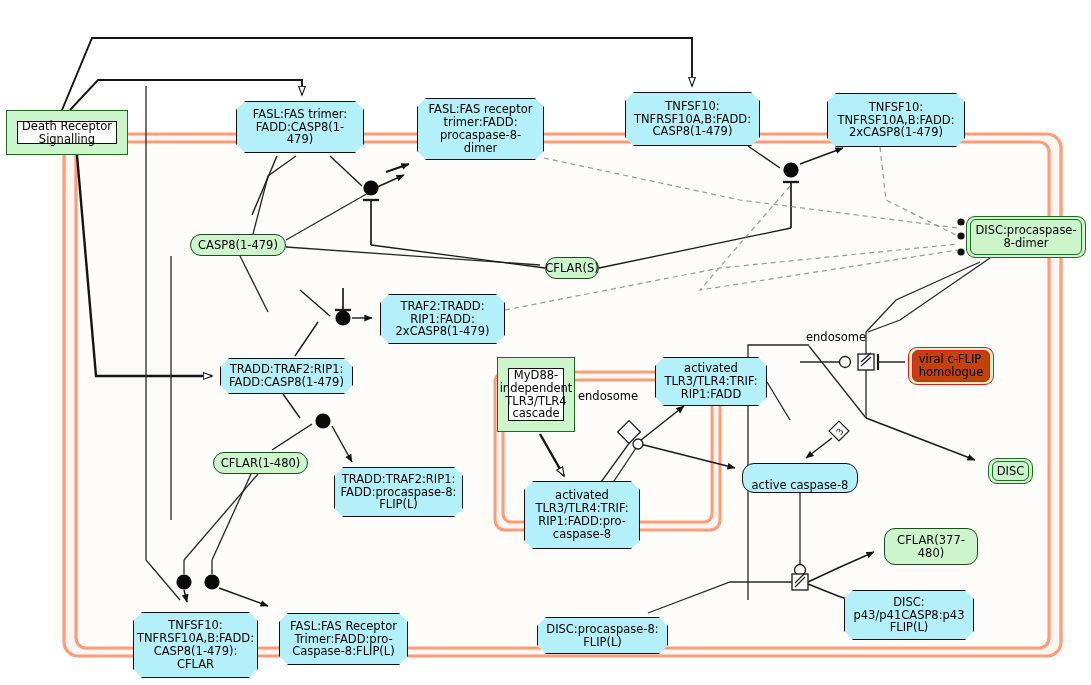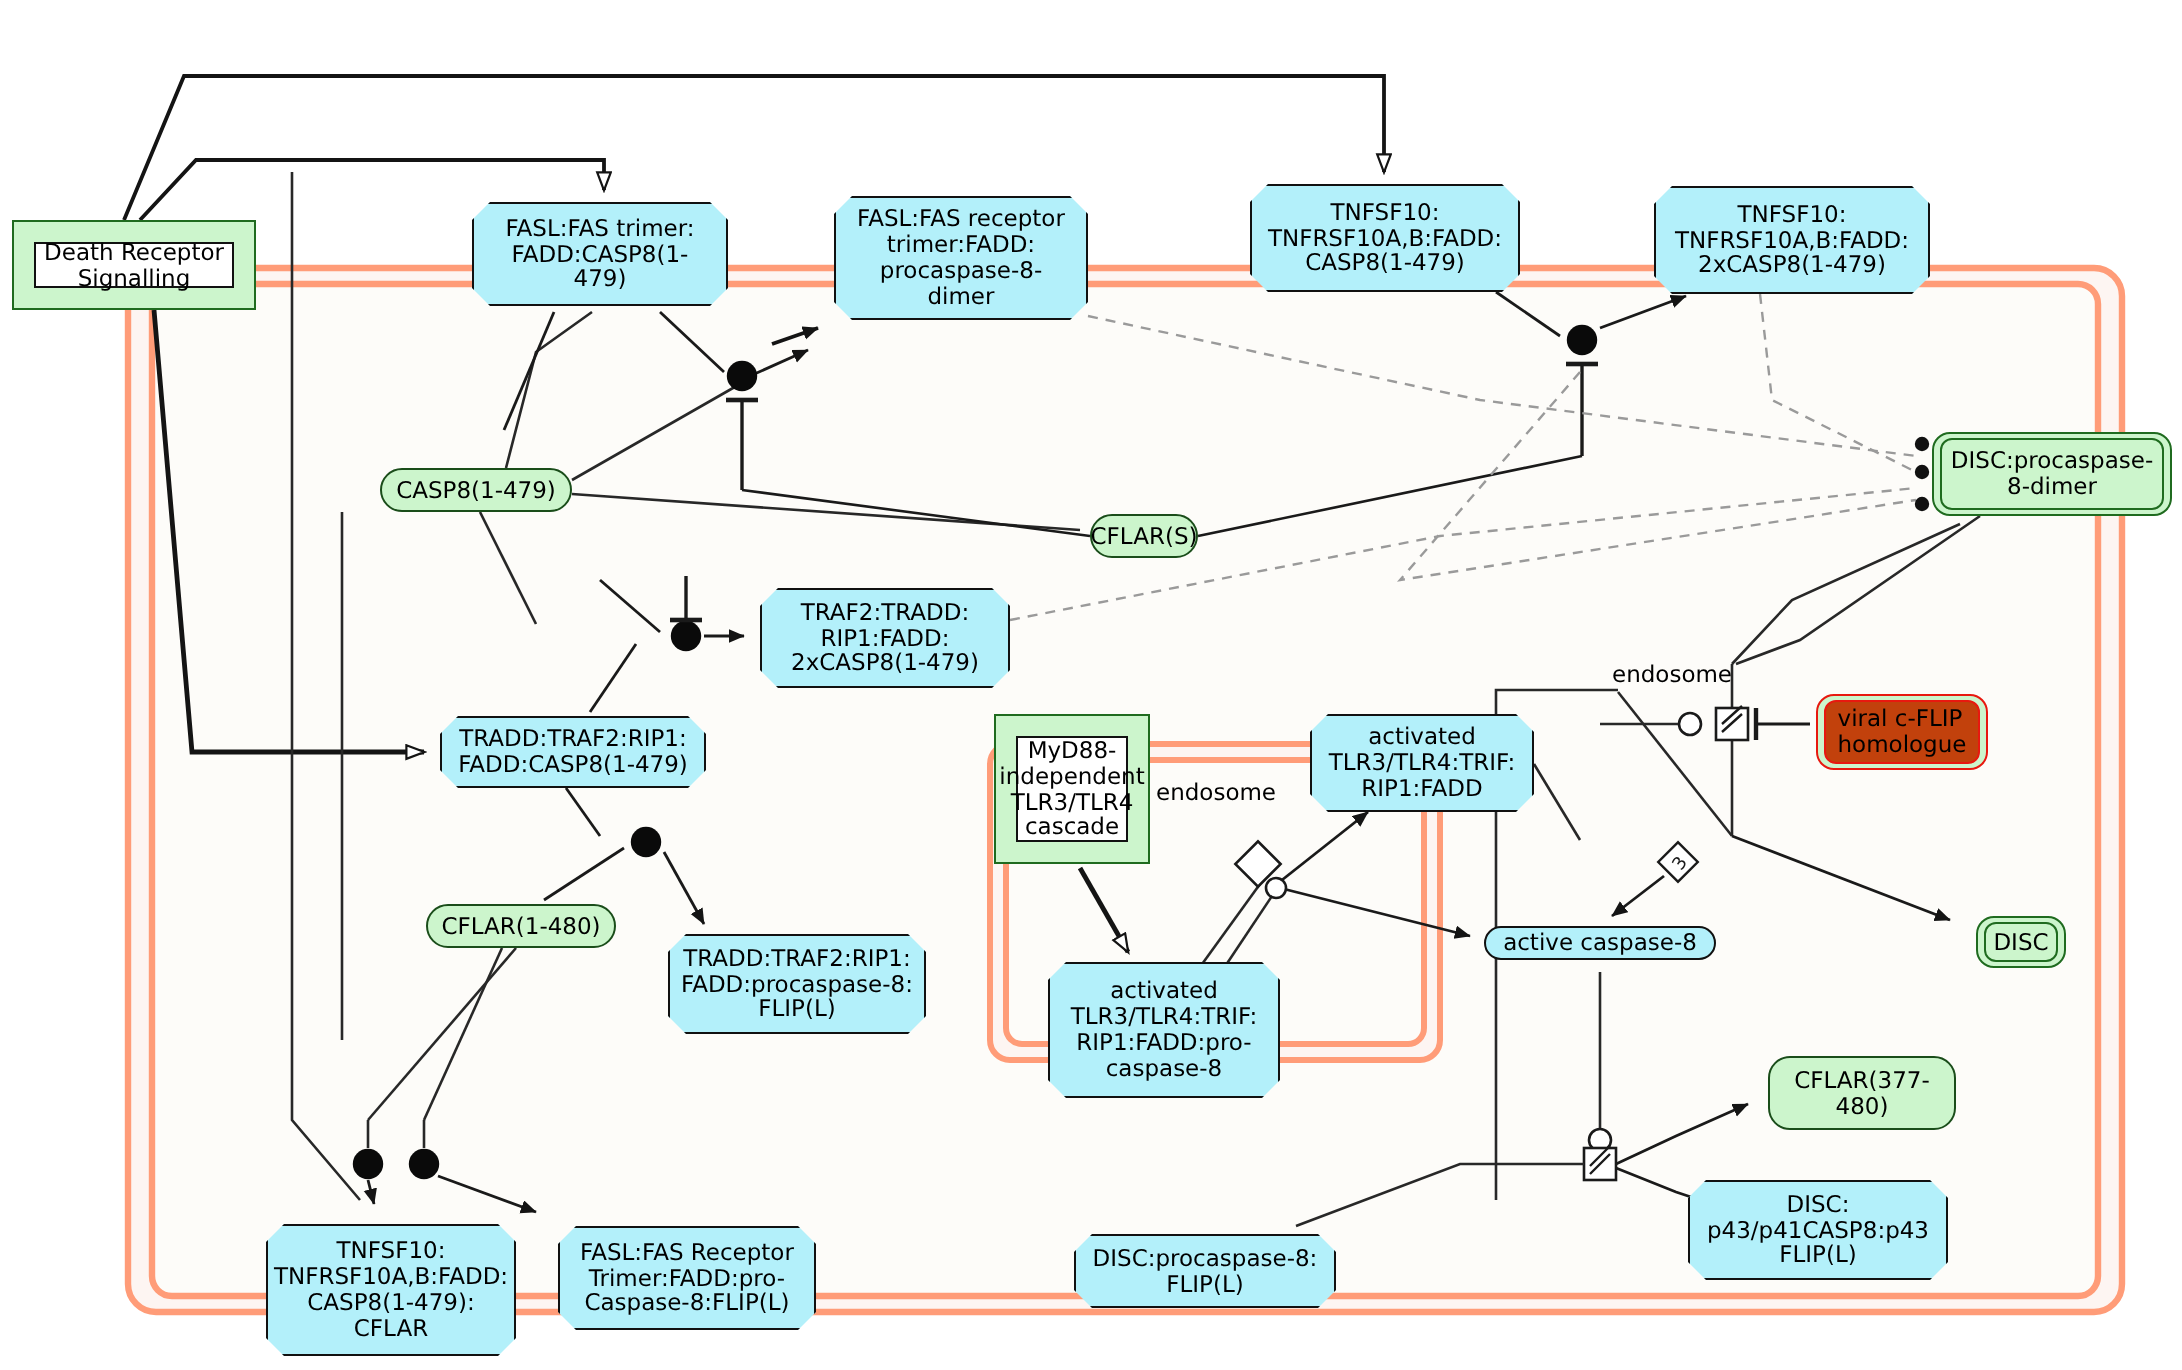--- a/index.html
+++ b/index.html
@@ -277,21 +277,21 @@
   </div>
 
   <div class="node gn" style="left:213px;top:452px;width:95px;height:22px;font-size:11.5px;">
     <span>CFLAR(1-480)</span>
   </div>
 
   <div class="node cx" style="left:334px;top:467px;width:129px;height:50px;font-size:11.5px;">
     <span>TRADD:TRAF2:RIP1:<br>FADD:procaspase-8:<br>FLIP(L)</span>
   </div>
 
-  <div class="node cx-pill" style="left:742px;top:463px;width:116px;height:17px;font-size:11.5px;">
+  <div class="node cx-pill" style="left:742px;top:463px;width:116px;height:30px;font-size:11.5px;align-items:flex-end;">
     <span>active caspase-8</span>
   </div>
 
   <div class="node gdbl" style="left:988px;top:458px;width:45px;height:26px;font-size:11.5px;">
     <div class="inner2">DISC</div>
   </div>
 
   <div class="node cx" style="left:524px;top:481px;width:116px;height:68px;font-size:11.5px;">
     <span>activated<br>TLR3/TLR4:TRIF:<br>RIP1:FADD:pro-<br>caspase-8</span>
   </div>

